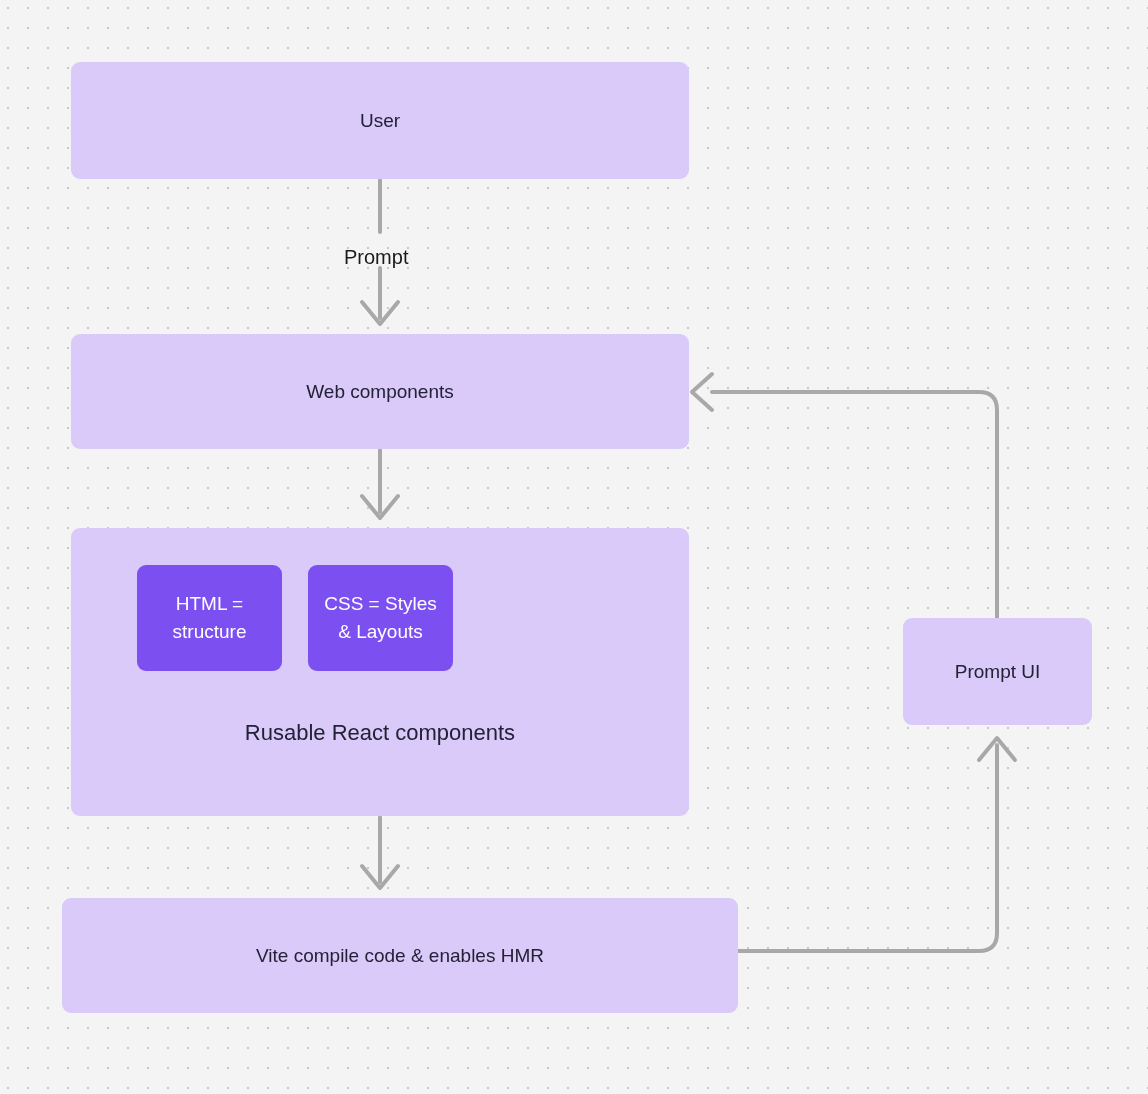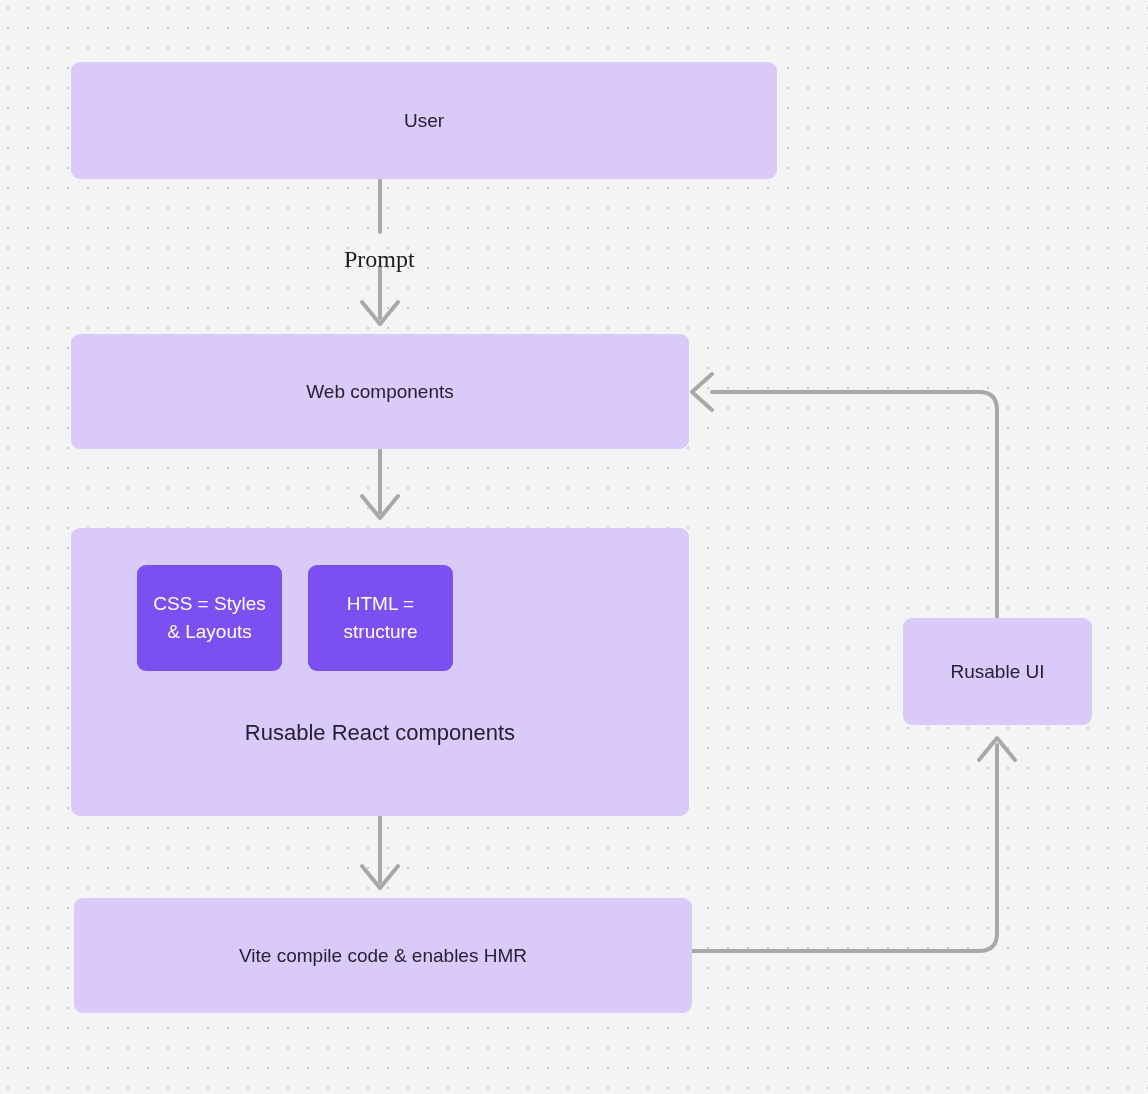--- a/index.html
+++ b/index.html
@@ -28,25 +28,25 @@
     display: flex;
     align-items: center;
     justify-content: center;
     color: #232135;
     font-size: 19px;
     line-height: 1.35;
     text-align: center;
   }
 
   
-  #node-user      { left: 71px;  top: 62px;  width: 706px; height: 117px; }
+  #node-user      { left: 71px;  top: 62px;  width: 618px; height: 117px; }
   #node-webapp    { left: 71px;  top: 334px; width: 618px; height: 115px; }
   #node-react     { left: 71px;  top: 528px; width: 618px; height: 288px;
                     align-items: flex-start; justify-content: flex-start; }
-  #node-vite      { left: 74px;  top: 898px; width: 618px; height: 115px; }
+  #node-vite      { left: 62px;  top: 898px; width: 676px; height: 115px; }
   #node-render    { left: 903px; top: 618px; width: 189px; height: 107px; }
 
   
   .chip-row {
     position: absolute;
     left: 66px;
     top: 37px;
     width: 486px;
     display: flex;
     gap: 26px;
@@ -73,23 +73,22 @@
     top: 190px;
     text-align: center;
     color: #232135;
     font-size: 22px;
   }
 
   
   .edge-label {
     position: absolute;
     color: #1b1b1b;
-    font-size: 24px;
+    font-size: 20px;
     white-space: nowrap;
-    font-family: Liberation Serif, serif;
   }
   #label-prompt { left: 344px; top: 246px; }
 
   svg.edges {
     position: absolute;
     left: 0;
     top: 0;
     width: 1148px;
     height: 1094px;
     pointer-events: none;
@@ -143,36 +142,36 @@
 
   <div class="node" id="node-webapp">
     <span>Web components</span>
   </div>
 
   <div class="node" id="node-react">
 
     <div class="chip-row">
       <div class="chip">
         <span>
-          <span>CSS = Styles</span><br>
-          <span>&amp; Layouts</span>
+          <span>HTML =</span><br>
+          <span>structure</span>
         </span>
       </div>
       <div class="chip">
         <span>
-          <span>HTML =</span><br>
-          <span>structure</span>
+          <span>CSS = Styles</span><br>
+          <span>&amp; Layouts</span>
         </span>
       </div>
     </div>
 
     <div class="container-caption">Rusable React components</div>
   </div>
 
   <div class="node" id="node-vite">
     <span>Vite compile code &amp; enables HMR</span>
   </div>
 
   <div class="node" id="node-render">
-    <span>Rusable UI</span>
+    <span>Prompt UI</span>
   </div>
 
 </div>
 
 </body></html>

